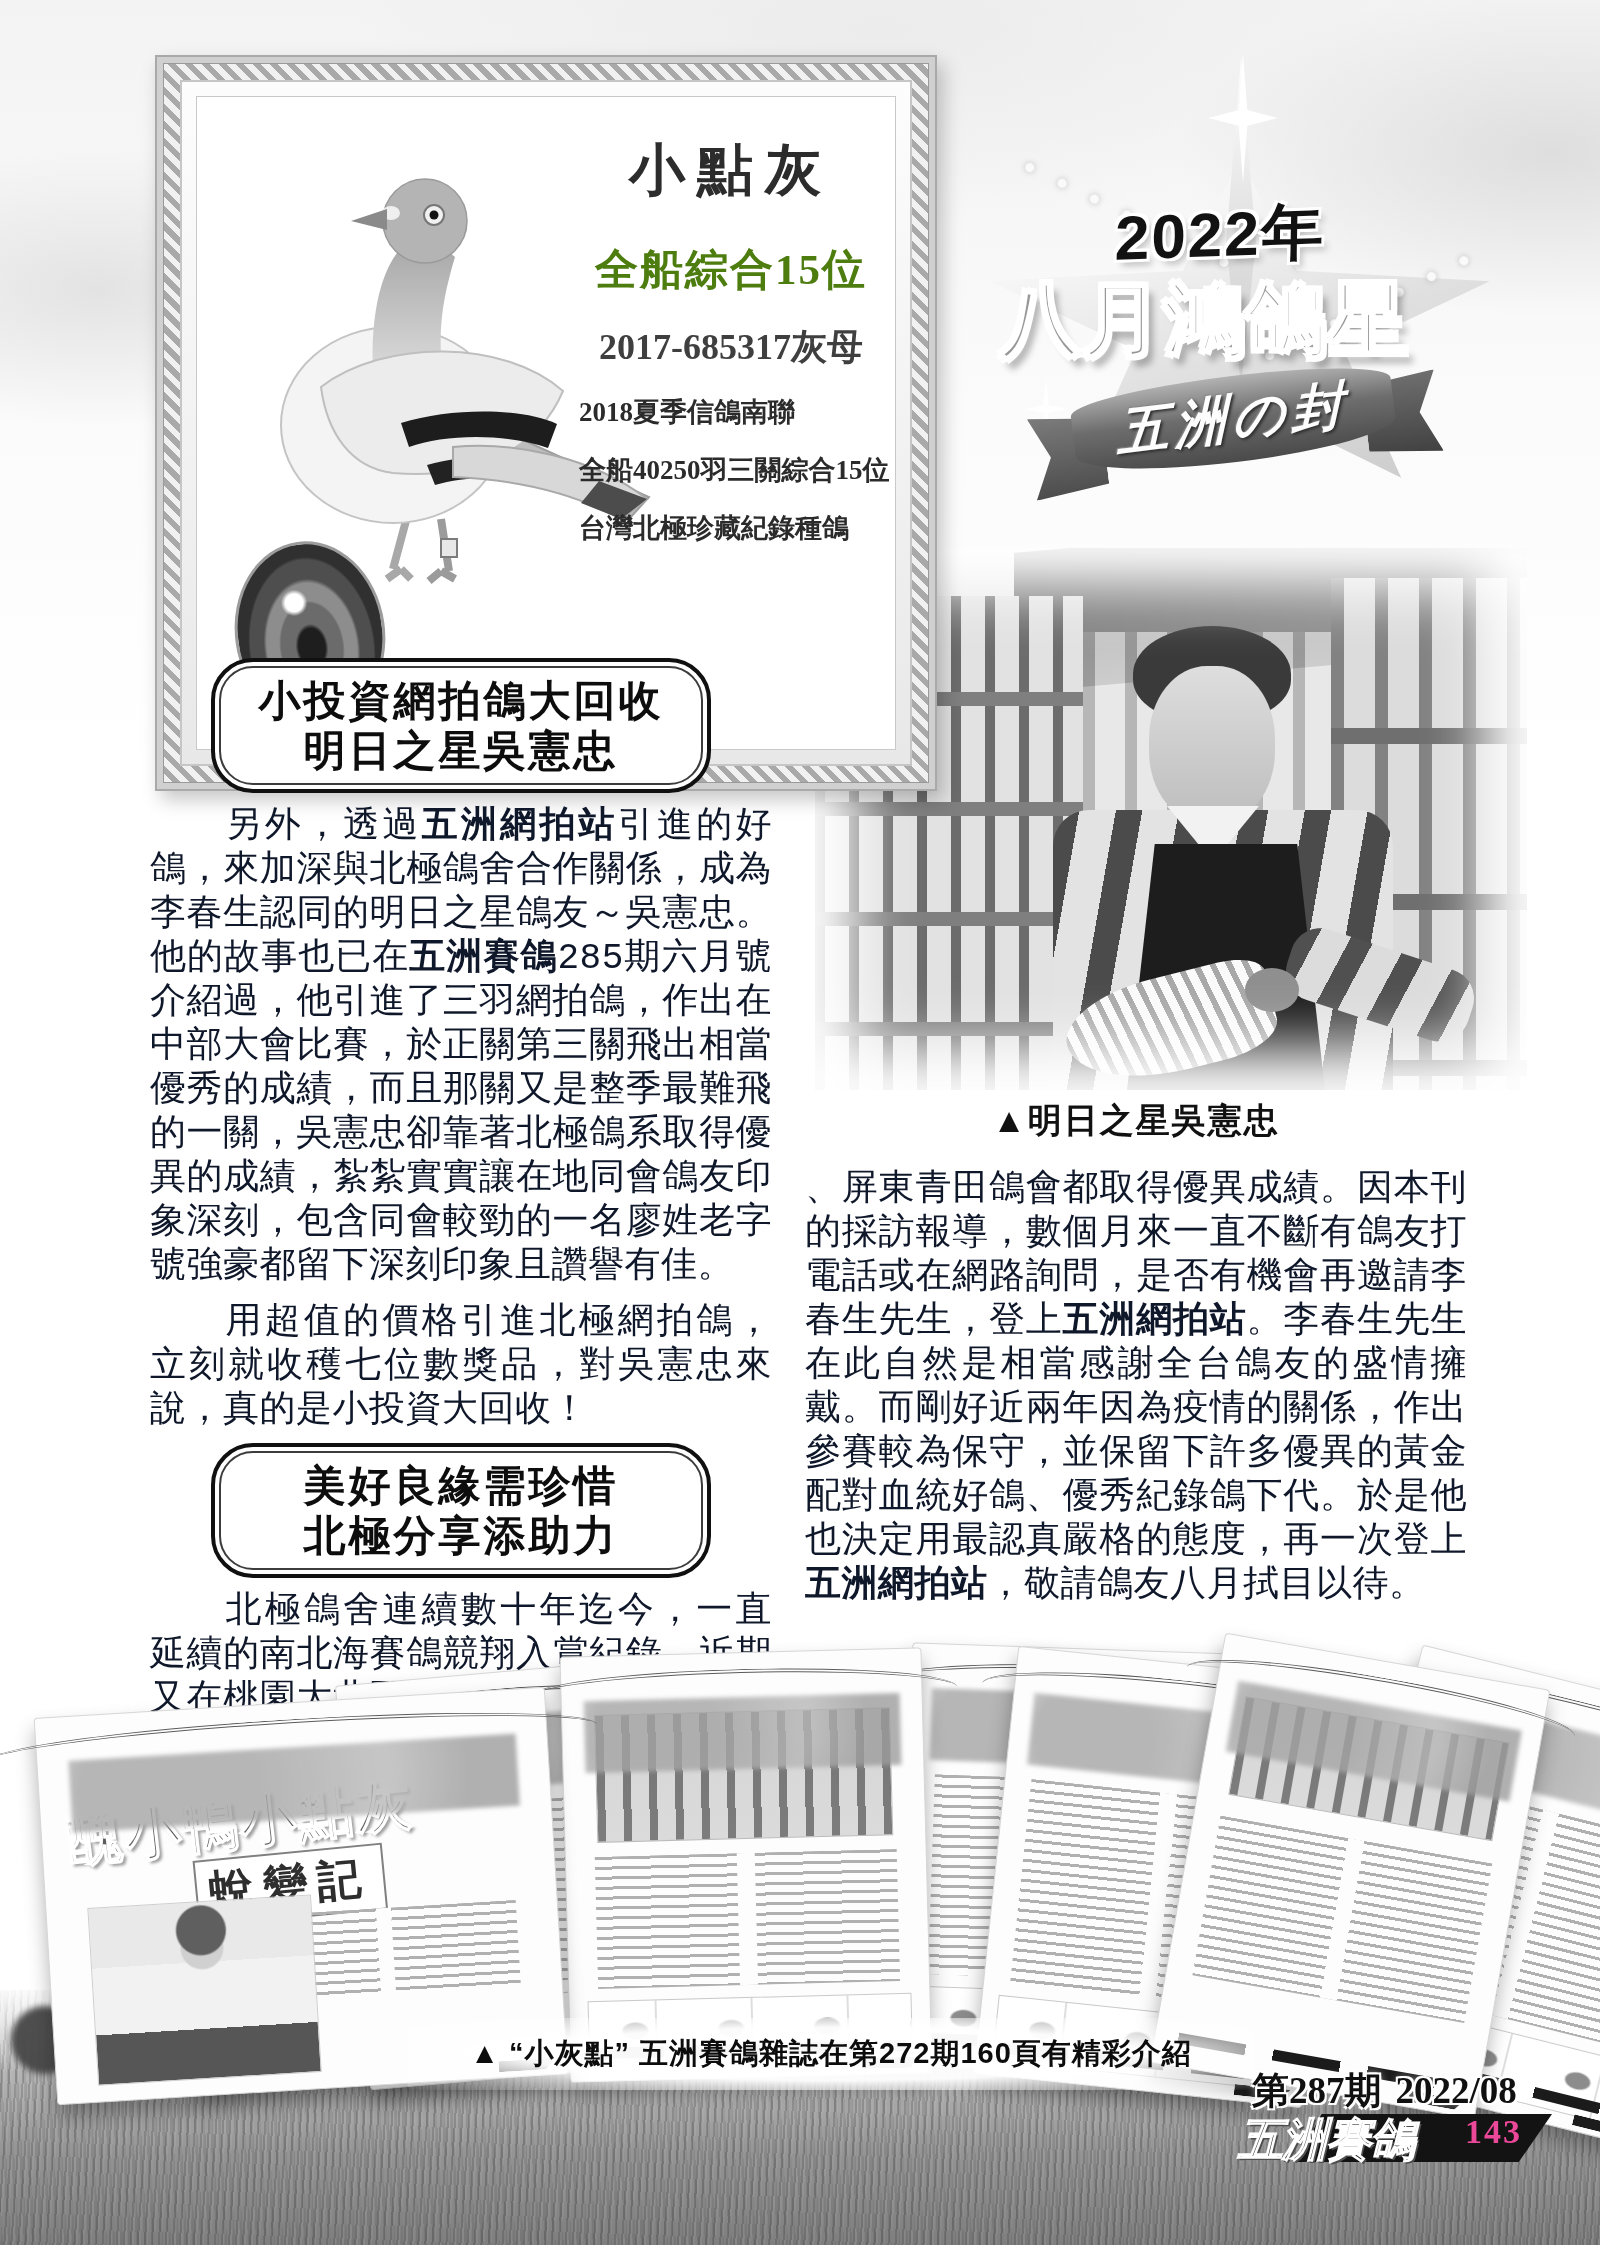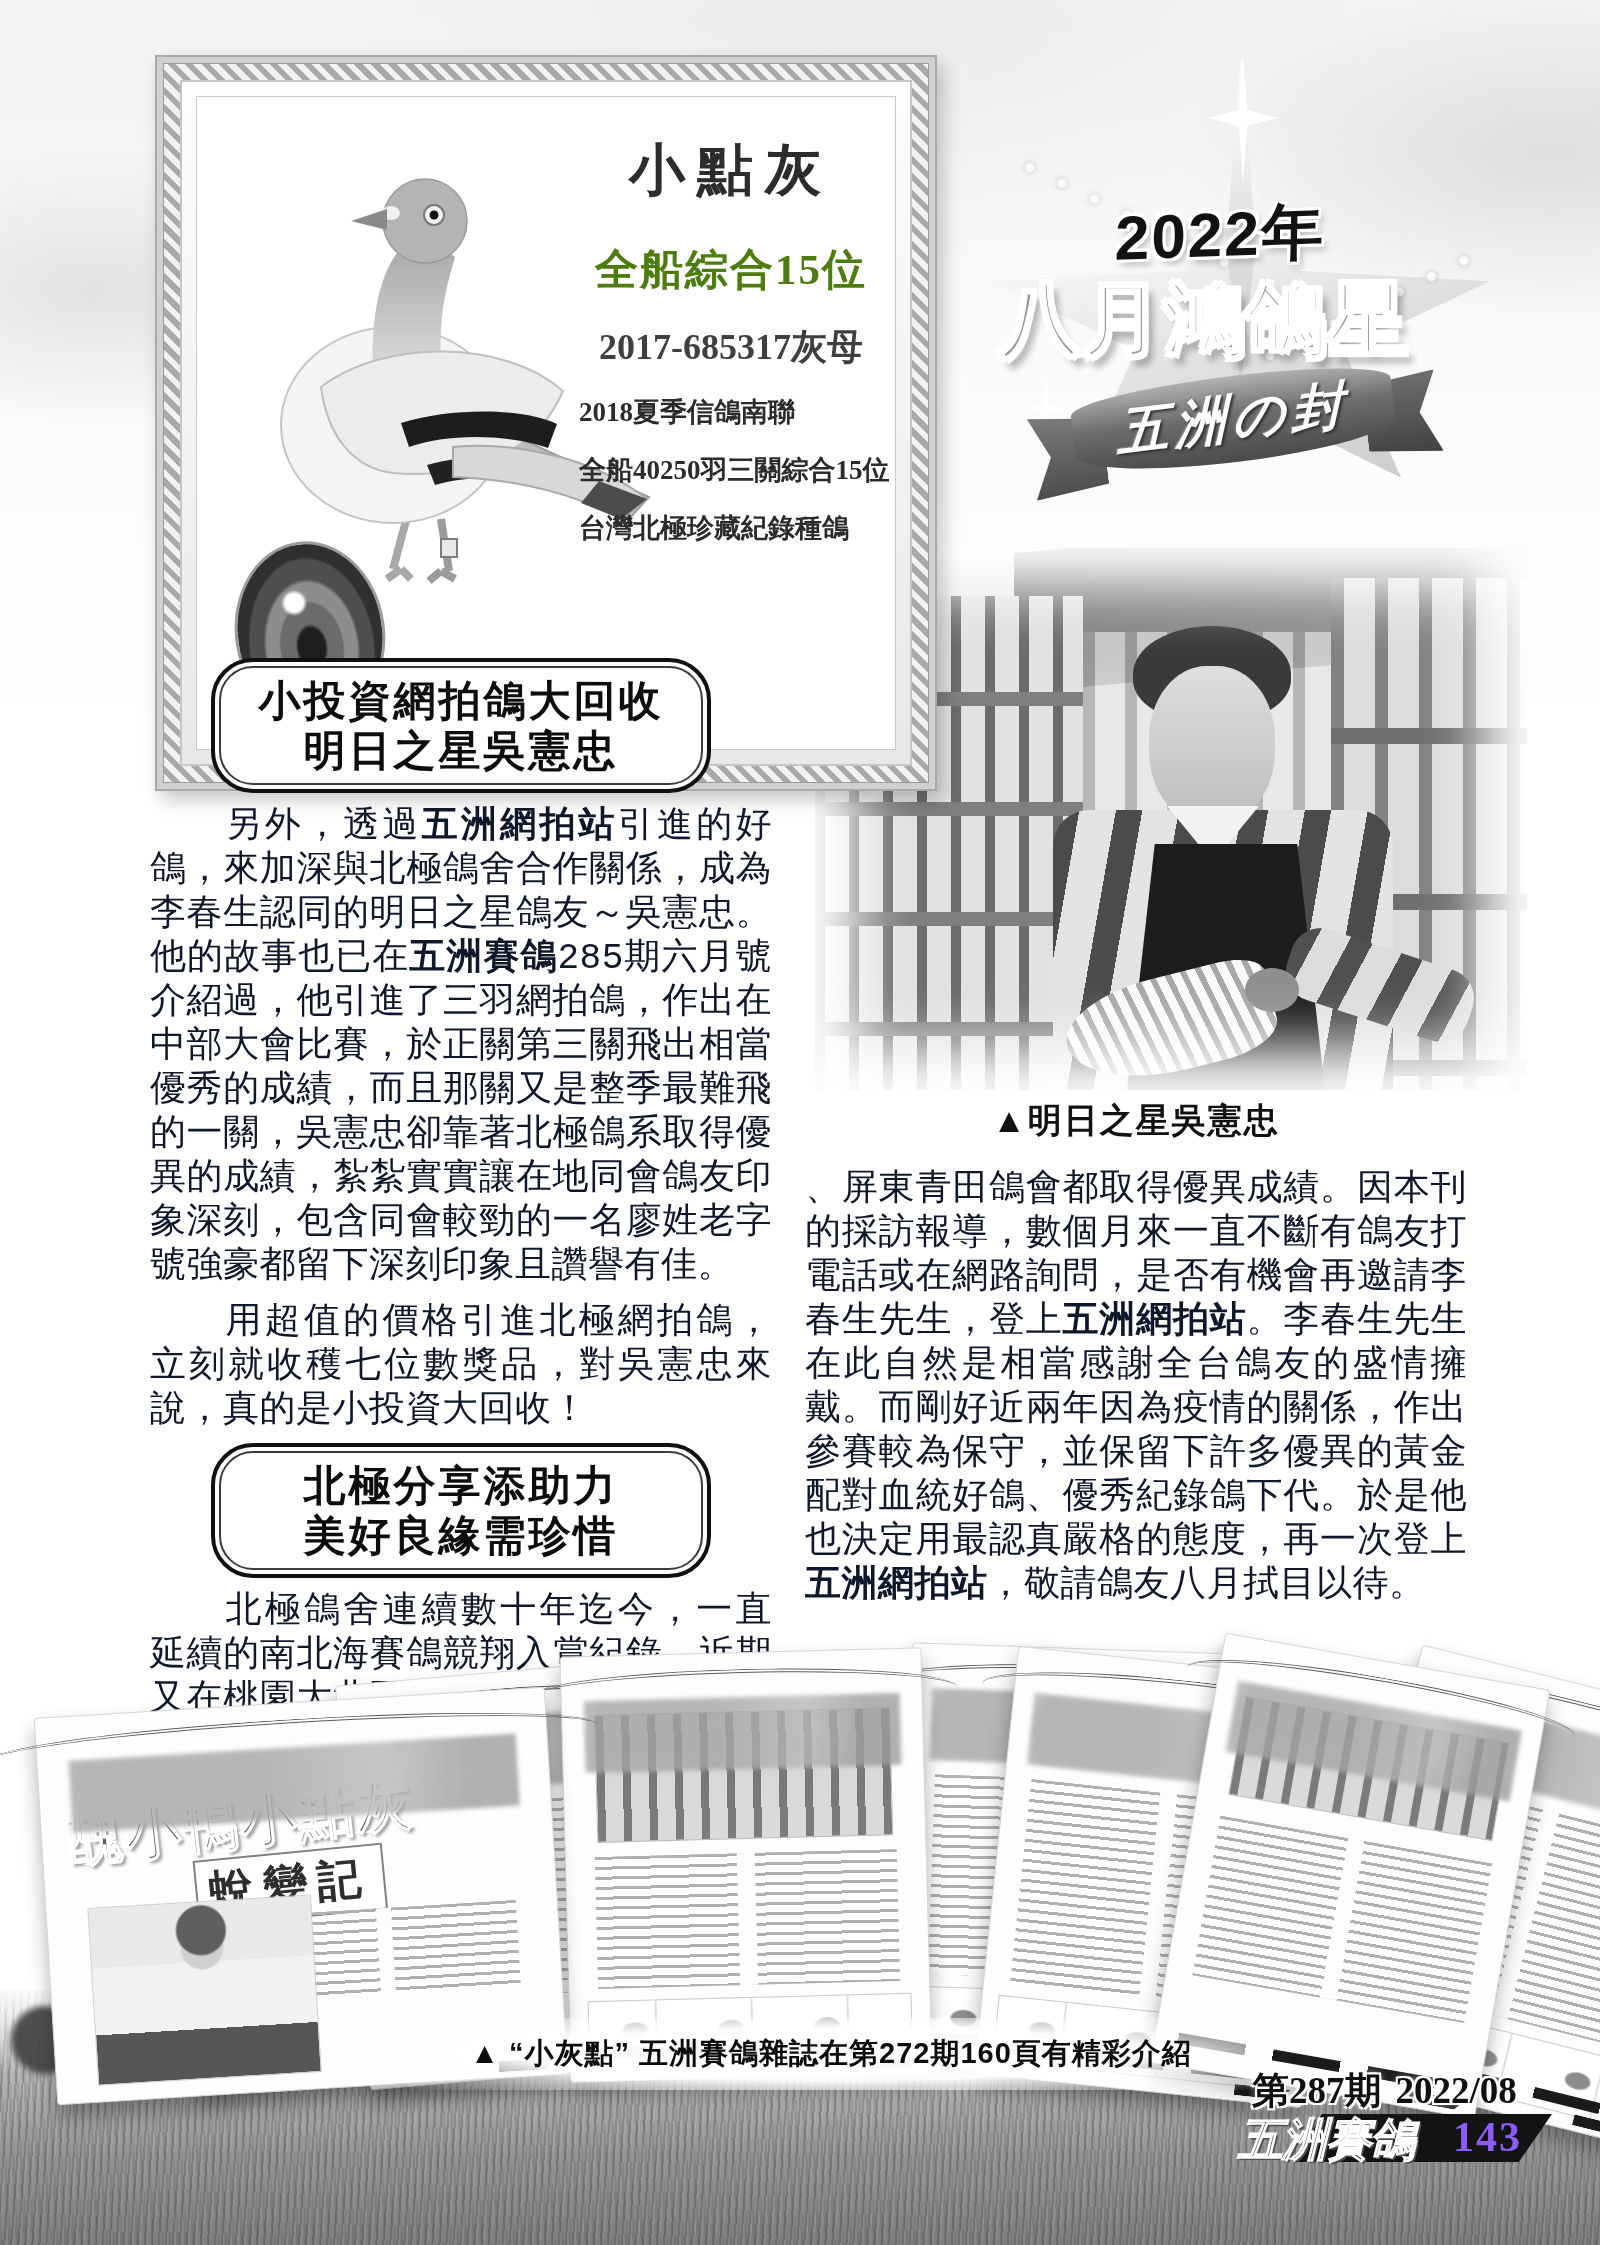--- a/index.html
+++ b/index.html
@@ -198,21 +198,21 @@
     font-family:"Liberation Serif","DejaVu Serif",serif; font-weight:bold; font-size:37px; color:#101010;
     text-shadow:-2px -2px 0 #fff,2px -2px 0 #fff,-2px 2px 0 #fff,2px 2px 0 #fff,0 0 10px #fff; }
   .issue-line .sp { display:inline-block; width:14px; }
   .brandbar { position:absolute; left:1238px; top:2110px; width:320px; height:58px; z-index:8; }
   .black-wedge { position:absolute; left:58px; top:4px; width:256px; height:48px; background:#131313;
     clip-path:polygon(10% 0,100% 0,87% 100%,0 100%); }
   .brand-logo { position:absolute; left:0; top:0; font-size:45px; font-weight:bold; font-style:italic;
     letter-spacing:-1px; color:#0f0f0f; -webkit-text-stroke:1.2px #ffffff;
     text-shadow:2px 2px 0 #4e4e4e; }
   .page-num { position:absolute; right:36px; top:3px; font-family:"Liberation Serif","DejaVu Serif",serif;
-    font-size:42px; font-weight:bold; color:#8b5cf6; letter-spacing:2px; }
+    font-size:34px; font-weight:bold; color:#ec4899; letter-spacing:2px; }
 </style>
 </head>
 <body>
 
 <div class="page">
 
   <div class="bg-top"></div>
   <div class="mountain"></div>
   <div class="grass"></div>
   <div class="grass-haze"></div>
@@ -299,22 +299,22 @@
     <div class="badge">
       <div class="badge-in">
         <div class="badge-line">小投資網拍鴿大回收</div>
         <div class="badge-line">明日之星吳憲忠</div>
       </div>
     </div>
     <p class="body-p indent">另外，透過<b>五洲網拍站</b>引進的好鴿，來加深與北極鴿舍合作關係，成為李春生認同的明日之星鴿友～吳憲忠。他的故事也已在<b>五洲賽鴿</b>285期六月號介紹過，他引進了三羽網拍鴿，作出在中部大會比賽，於正關第三關飛出相當優秀的成績，而且那關又是整季最難飛的一關，吳憲忠卻靠著北極鴿系取得優異的成績，紮紮實實讓在地同會鴿友印象深刻，包含同會較勁的一名廖姓老字號強豪都留下深刻印象且讚譽有佳。</p>
     <p class="body-p indent">用超值的價格引進北極網拍鴿，立刻就收穫七位數獎品，對吳憲忠來說，真的是小投資大回收！</p>
     <div class="badge badge2">
       <div class="badge-in">
+        <div class="badge-line">美好良緣需珍惜</div>
         <div class="badge-line">北極分享添助力</div>
-        <div class="badge-line">美好良緣需珍惜</div>
       </div>
     </div>
     <p class="body-p indent">北極鴿舍連續數十年迄今，一直延續的南北海賽鴿競翔入賞紀錄，近期又在桃園大北區、雲林馬龍山、高雄欣欣</p>
   </div>
 
   <div class="colR">
     <p class="body-p">、屏東青田鴿會都取得優異成績。因本刊的採訪報導，數個月來一直不斷有鴿友打電話或在網路詢問，是否有機會再邀請李春生先生，登上<b>五洲網拍站</b>。李春生先生在此自然是相當感謝全台鴿友的盛情擁戴。而剛好近兩年因為疫情的關係，作出參賽較為保守，並保留下許多優異的黃金配對血統好鴿、優秀紀錄鴿下代。於是他也決定用最認真嚴格的態度，再一次登上<b>五洲網拍站</b>，敬請鴿友八月拭目以待。</p>
   </div>
 
   <div class="card c8">

